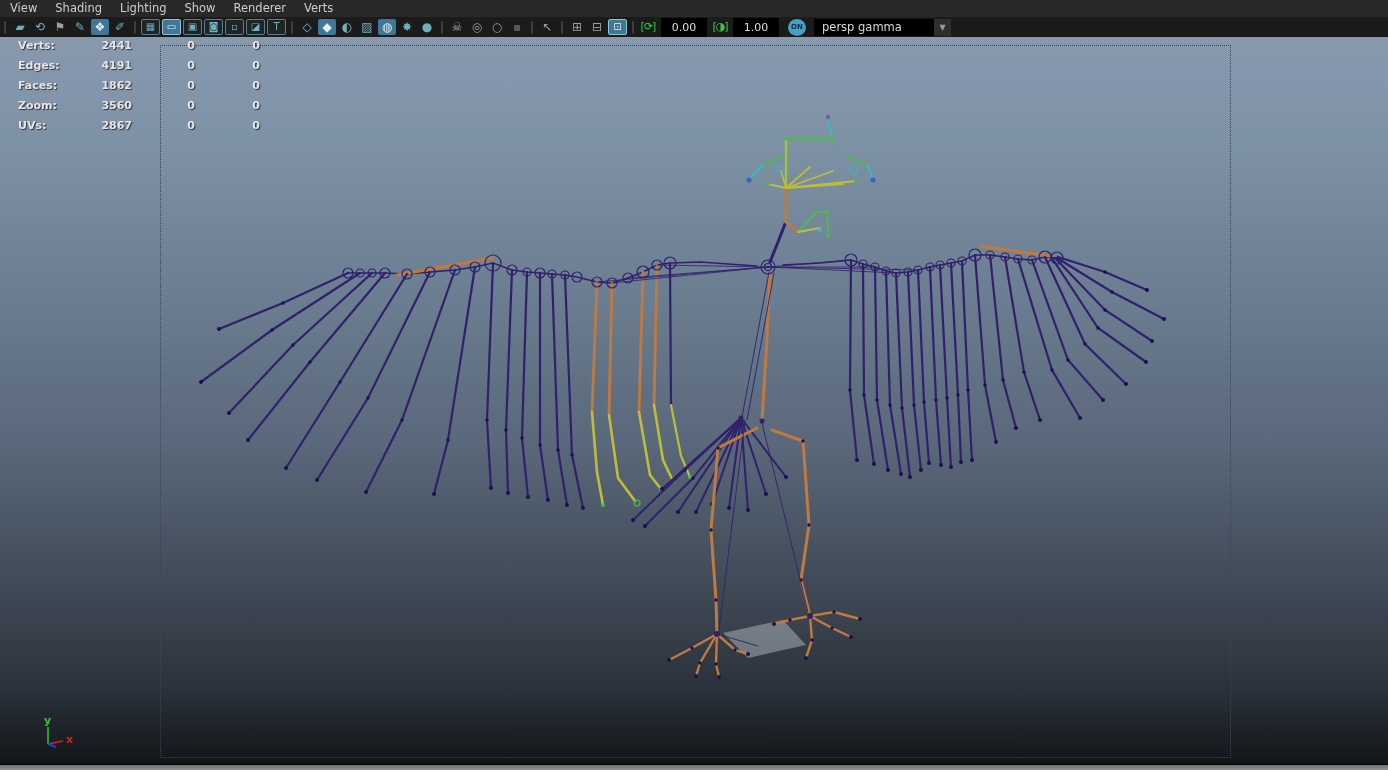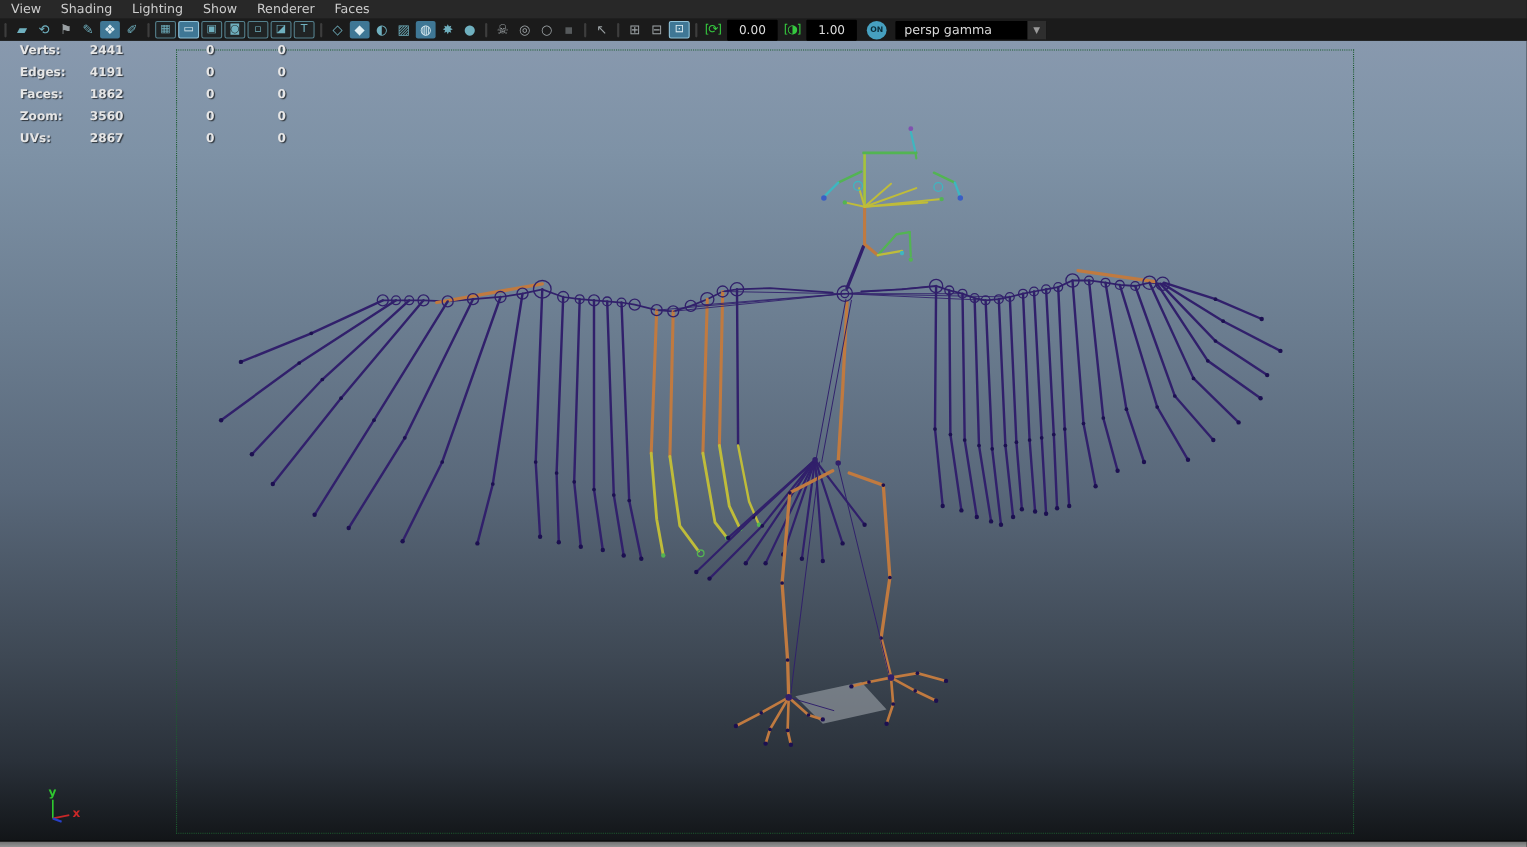--- a/index.html
+++ b/index.html
@@ -37,42 +37,42 @@
   #viewport{position:absolute;left:0;top:37px;width:1388px;height:727px;z-index:1;
     background:linear-gradient(180deg,#8899ae 0%,#7e92a6 14%,#6b7d90 36%,#59687a 56%,
       #3e4854 77%,#2a313a 90%,#121518 100%);}
   #rig-svg{position:absolute;left:0;top:0;width:1388px;height:770px;z-index:2;pointer-events:none;}
   #panzoom-border{position:absolute;left:160px;top:45px;width:1069px;height:711px;
     border:1px dotted #1d5c30;z-index:3;pointer-events:none;}
   #hud{position:absolute;left:0;top:37px;width:300px;height:110px;z-index:4;pointer-events:none;}
   .hud-row{position:absolute;height:14px;font-size:11px;font-weight:bold;color:#e6e6e6;
     text-shadow:1px 1px 1px rgba(0,0,0,.65);}
   .hud-row .lab{position:absolute;left:18px;width:70px;text-align:left;}
-  .hud-row .val{position:absolute;left:62px;width:70px;text-align:center;}
+  .hud-row .val{position:absolute;left:62px;width:70px;text-align:right;}
   .hud-row .z2{position:absolute;left:150px;width:45px;text-align:right;}
   .hud-row .z3{position:absolute;left:215px;width:45px;text-align:right;}
   #panzoom-label{position:absolute;left:160px;top:746px;width:1069px;text-align:center;
     color:#e2e6e9;font-size:11px;z-index:4;text-shadow:1px 1px 1px rgba(0,0,0,.8);pointer-events:none;}
 
   
   #bottom-bar{position:absolute;left:0;top:764px;width:100%;height:6px;
     background:linear-gradient(180deg,#6f6f6f,#9d9d9d);border-top:1px solid #060606;z-index:5;}
 </style>
 </head>
 <body>
 
 <div id="app">
 
   <div id="menu-bar">
       <span class="menu-item">View</span>
       <span class="menu-item">Shading</span>
       <span class="menu-item">Lighting</span>
       <span class="menu-item">Show</span>
       <span class="menu-item">Renderer</span>
-      <span class="menu-item">Faces</span>
+      <span class="menu-item">Verts</span>
     </div>
 
   <div id="toolbar">
       <div class="tb-sep"></div>
       <span class="tb-icon">▰</span>
       <span class="tb-icon">⟲</span>
       <span class="tb-icon gray">⚑</span>
       <span class="tb-icon">✎</span>
       <span class="tb-icon active">❖</span>
       <span class="tb-icon">✐</span>

